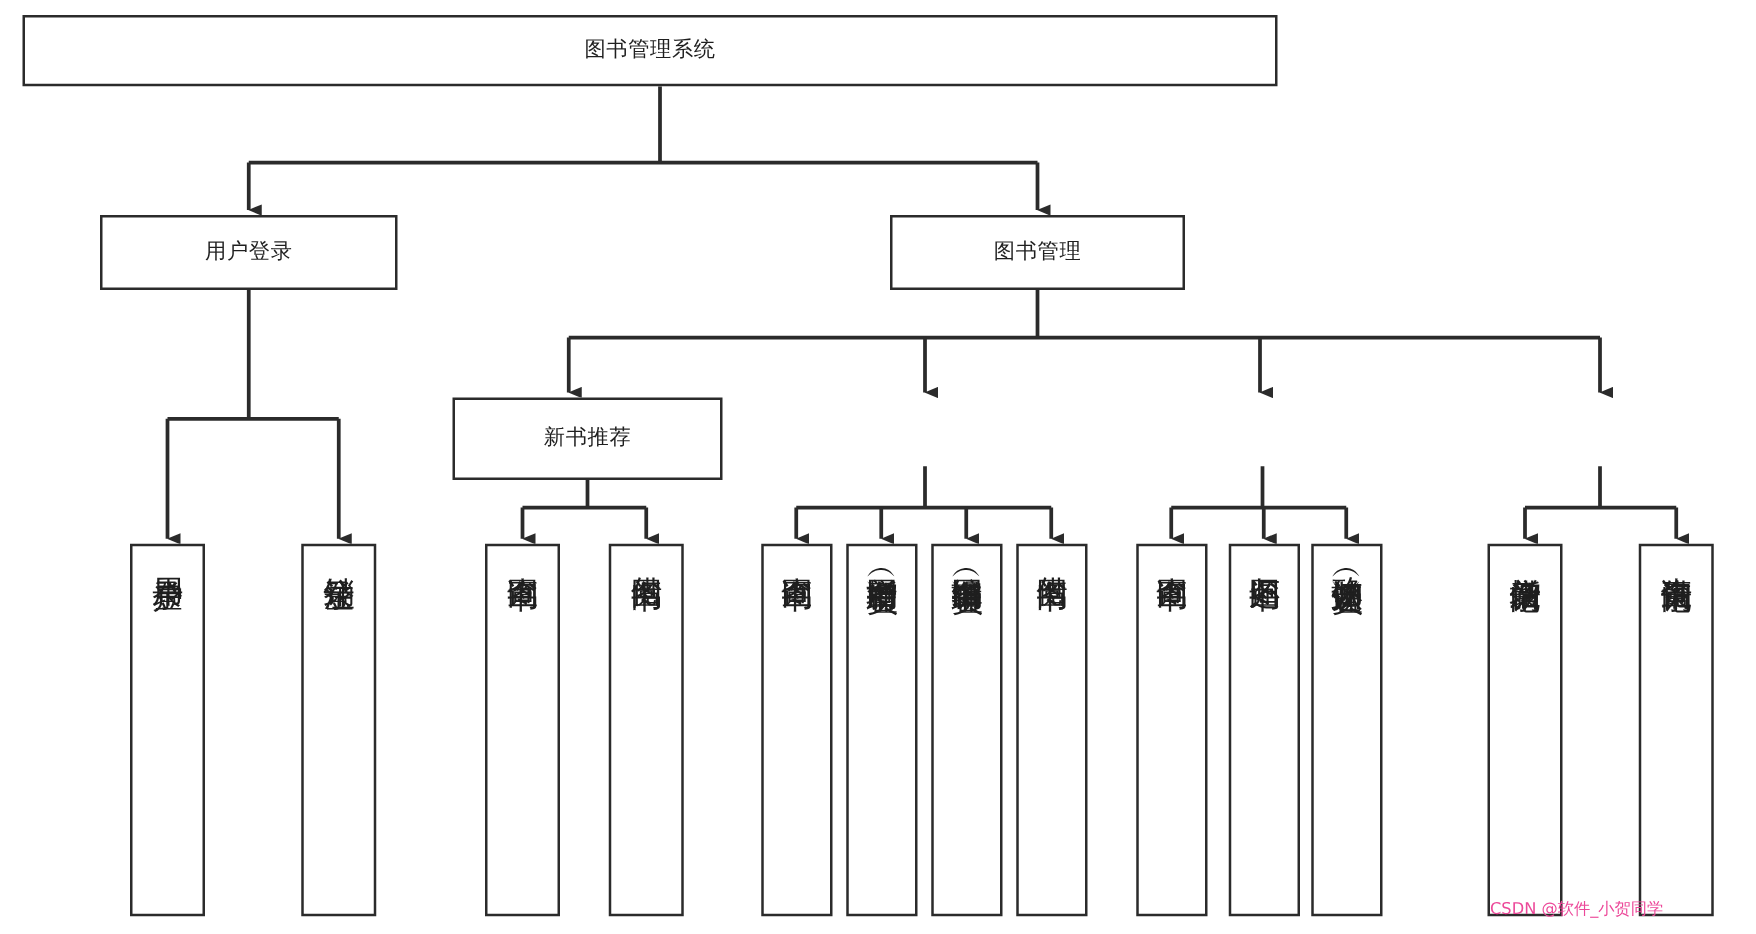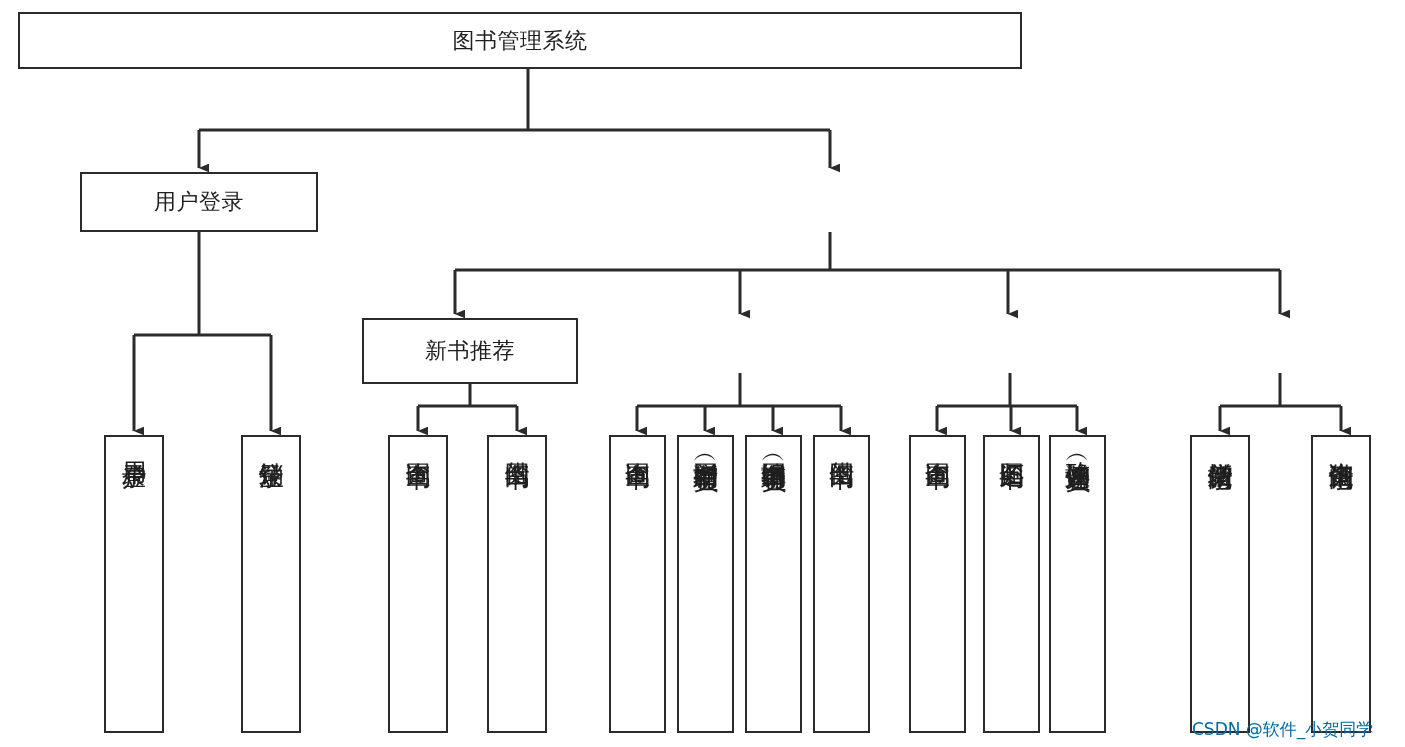--- a/index.html
+++ b/index.html
@@ -38,40 +38,40 @@
   }
   .node-label {
     display: block;
     line-height: 1.16;
     white-space: pre;
     color: #1f1f1f;
     letter-spacing: 0.5px;
   }
   
   .node.horiz .node-label {
-    font-size: 22px;
+    font-size: 17px;
     text-align: center;
   }
   
   .node.vert {
     align-items: flex-start;
     padding-top: 5px;
   }
   .node.vert .node-label {
     writing-mode: vertical-rl;
     text-orientation: upright;
     font-size: 25px;
     line-height: 1.02;
     letter-spacing: 1px;
     text-align: center;
   }
   .watermark {
     position: absolute;
-    font-size: 17px;
-    color: #0369a1;
+    font-size: 13px;
+    color: #ec4899;
     white-space: nowrap;
     z-index: 5;
     font-family: "DejaVu Sans", "Liberation Sans", sans-serif;
   }
 </style>
 </head>
 <body>
 
 <div id="diagram-root" style="background: rgb(255, 255, 255);">
 
@@ -126,20 +126,23 @@
     </g>
   </svg>
 
   <div class="node horiz" style="left: 18px; top: 12px; width: 1004px; height: 57px;">
     <span class="node-label">图书管理系统</span>
   </div>
 
   <div class="node horiz" style="left: 80px; top: 172px; width: 238px; height: 60px;">
     <span class="node-label">用户登录</span>
   </div>
+  <div class="node horiz" style="left: 712px; top: 172px; width: 236px; height: 60px;">
+    <span class="node-label">图书管理</span>
+  </div>
 
   <div class="node horiz" style="left: 362px; top: 318px; width: 216px; height: 66px;">
     <span class="node-label">新书推荐</span>
   </div>
 
   <div class="node vert" style="left: 104px; top: 435px; width: 60px; height: 298px;">
     <span class="node-label">用户登录</span>
   </div>
   <div class="node vert" style="left: 241px; top: 435px; width: 60px; height: 298px;">
     <span class="node-label">注销登录</span>

